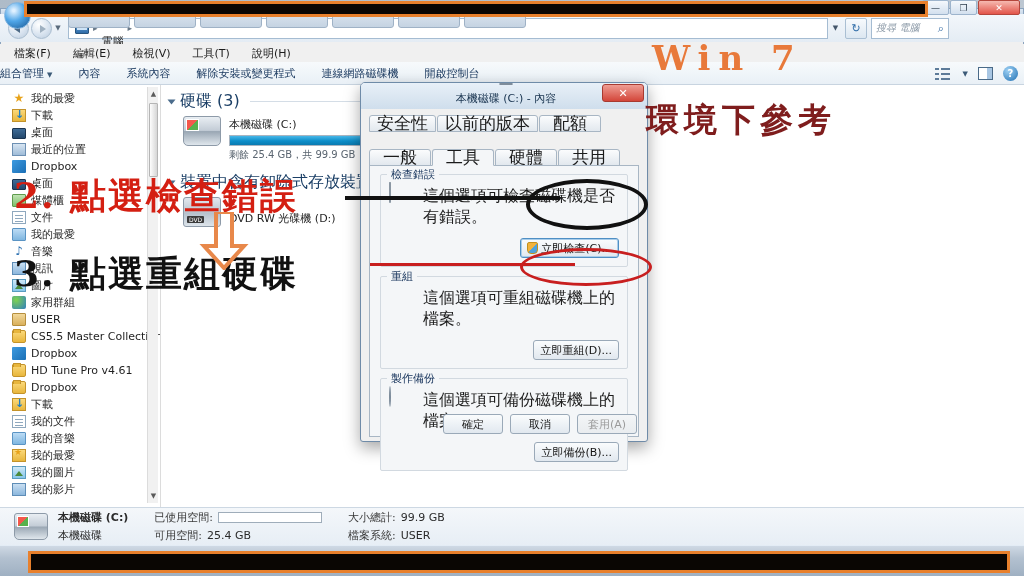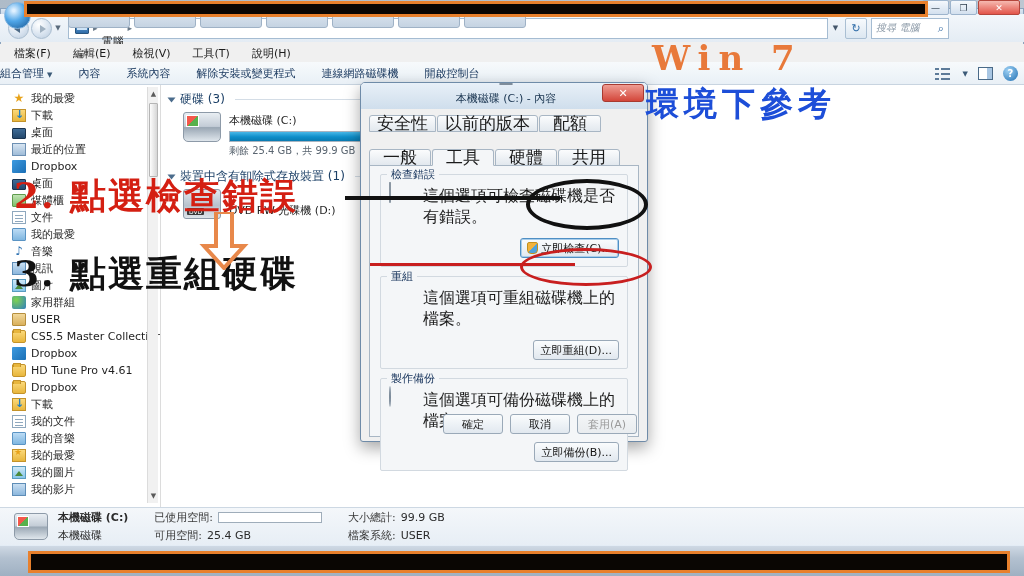--- a/index.html
+++ b/index.html
@@ -307,21 +307,21 @@
 
   
   .content-pane {
     flex: 1; position: relative;
     background: #fff;
     border-left: 1px solid #dcdcdc;
     padding: 6px 0 0 8px;
   }
   .group-hdr {
     display: flex; align-items: center; gap: 6px;
-    font-size: 12px; color: #1b3f66;
+    font-size: 16px; color: #1b3f66;
     margin-bottom: 4px;
   }
   .group-hdr .tri {
     width: 0; height: 0;
     border-left: 5px solid #4b6c8c;
     border-top: 4px solid transparent;
     border-bottom: 4px solid transparent;
     transform: rotate(90deg);
   }
   .group-line {
@@ -536,22 +536,22 @@
     font-weight: bold;
     white-space: nowrap;
   }
   .anno-win7 {
     left: 652px; top: 38px;
     font-size: 34px; color: #e8793a;
     letter-spacing: 8px;
     font-family: "DejaVu Serif", "Liberation Serif", serif;
   }
   .anno-env {
-    left: 646px; top: 82px;
-    font-size: 33px; color: #1d4ed8;
+    left: 646px; top: 98px;
+    font-size: 33px; color: #7f1d1d;
     letter-spacing: 5px;
   }
   .anno-step2 {
     left: 14px; top: 172px;
     font-size: 36px; color: #d41f12;
     letter-spacing: 2px;
   }
   .anno-step3 {
     left: 14px; top: 250px;
     font-size: 36px; color: #111111;

